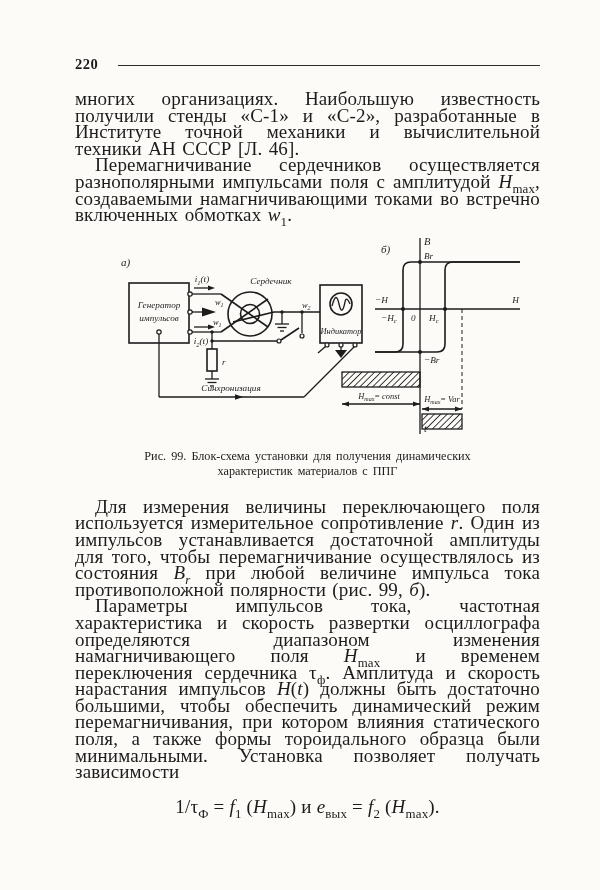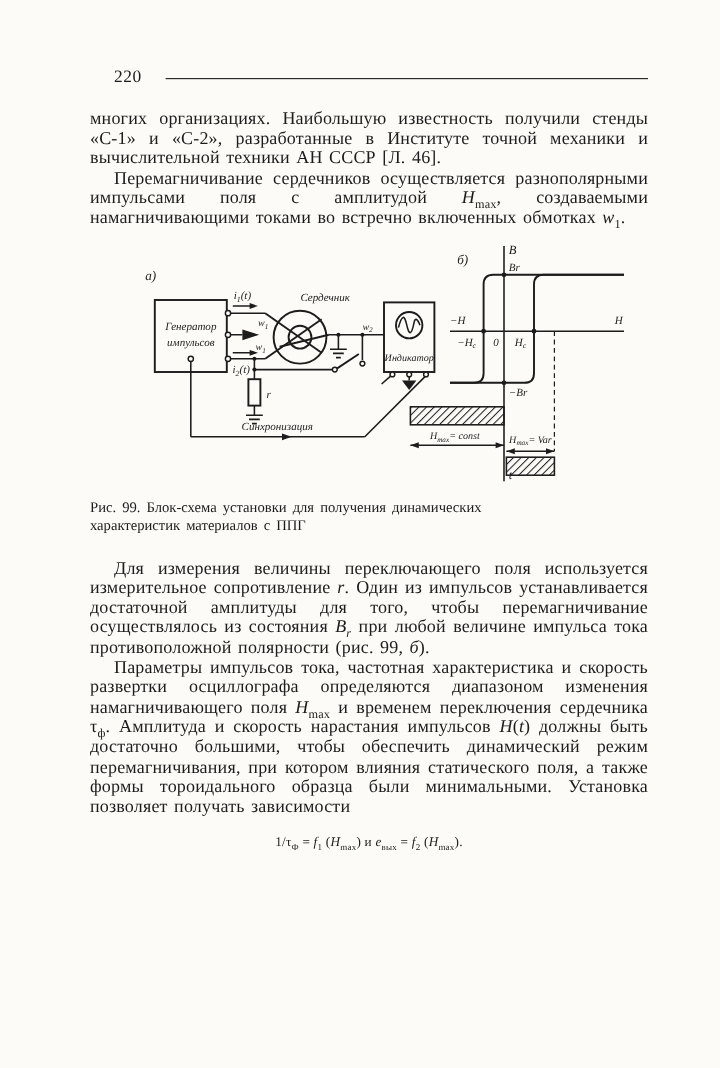--- a/index.html
+++ b/index.html
@@ -2,36 +2,36 @@
 <html lang="ru"><head>
 <meta charset="utf-8">
 <style>
   html,body{margin:0;padding:0;background:#e9e7e2;}
   .sheet{
     width:600px;height:890px;background:#fcfbf8;color:#1c1c1c;
     font-family:"Liberation Serif","DejaVu Serif",serif;
     box-sizing:border-box;padding:56px 60px 0 75px;overflow:hidden;
   }
   .pagehead{display:flex;align-items:center;gap:20px;margin-bottom:18px;}
-  .pagenum{font-weight:normal;font-size:14.5px;letter-spacing:.5px;margin-left:20px;}
+  .pagenum{font-weight:bold;font-size:14.5px;letter-spacing:.5px;}
   .headrule{flex:1;height:1.7px;background:#2e2e2e;margin-top:2px;}
   .bodytext p{
-    margin:0;font-size:15px;line-height:16.6px;text-align:justify;
+    margin:0;font-size:19px;line-height:16.6px;text-align:justify;
     word-spacing:1.5px;letter-spacing:.15px;
   }
   .bodytext p.ind{text-indent:20px;}
   sub{font-size:68%;line-height:0;}
   figure{margin:8px 0 20px 0;}
   .schematic{display:block;}
   figcaption{
-    font-size:12.2px;line-height:15px;margin-top:10px;
+    text-align:center;font-size:12.2px;line-height:15px;margin-top:10px;
     word-spacing:2px;
   }
   .formula{
-    text-align:center;font-size:11px;margin:15px 0 14px 0;letter-spacing:.2px;
+    text-align:center;font-size:19px;margin:15px 0 14px 0;letter-spacing:.2px;
   }
   
   .ln{stroke:#1c1c1c;stroke-width:1.3;fill:none;}
   .ln2{stroke:#1c1c1c;stroke-width:1.6;fill:none;}
   .box{stroke:#1c1c1c;stroke-width:1.6;fill:none;}
   .term{stroke:#1c1c1c;stroke-width:1.2;fill:#fcfbf8;}
   .dot{fill:#1c1c1c;stroke:none;}
   .fil{fill:#1c1c1c;stroke:none;}
   .dash{stroke:#1c1c1c;stroke-width:1;stroke-dasharray:4 3;fill:none;}
   .flbl{font-family:"Liberation Serif","DejaVu Serif",serif;font-style:italic;fill:#1c1c1c;}

